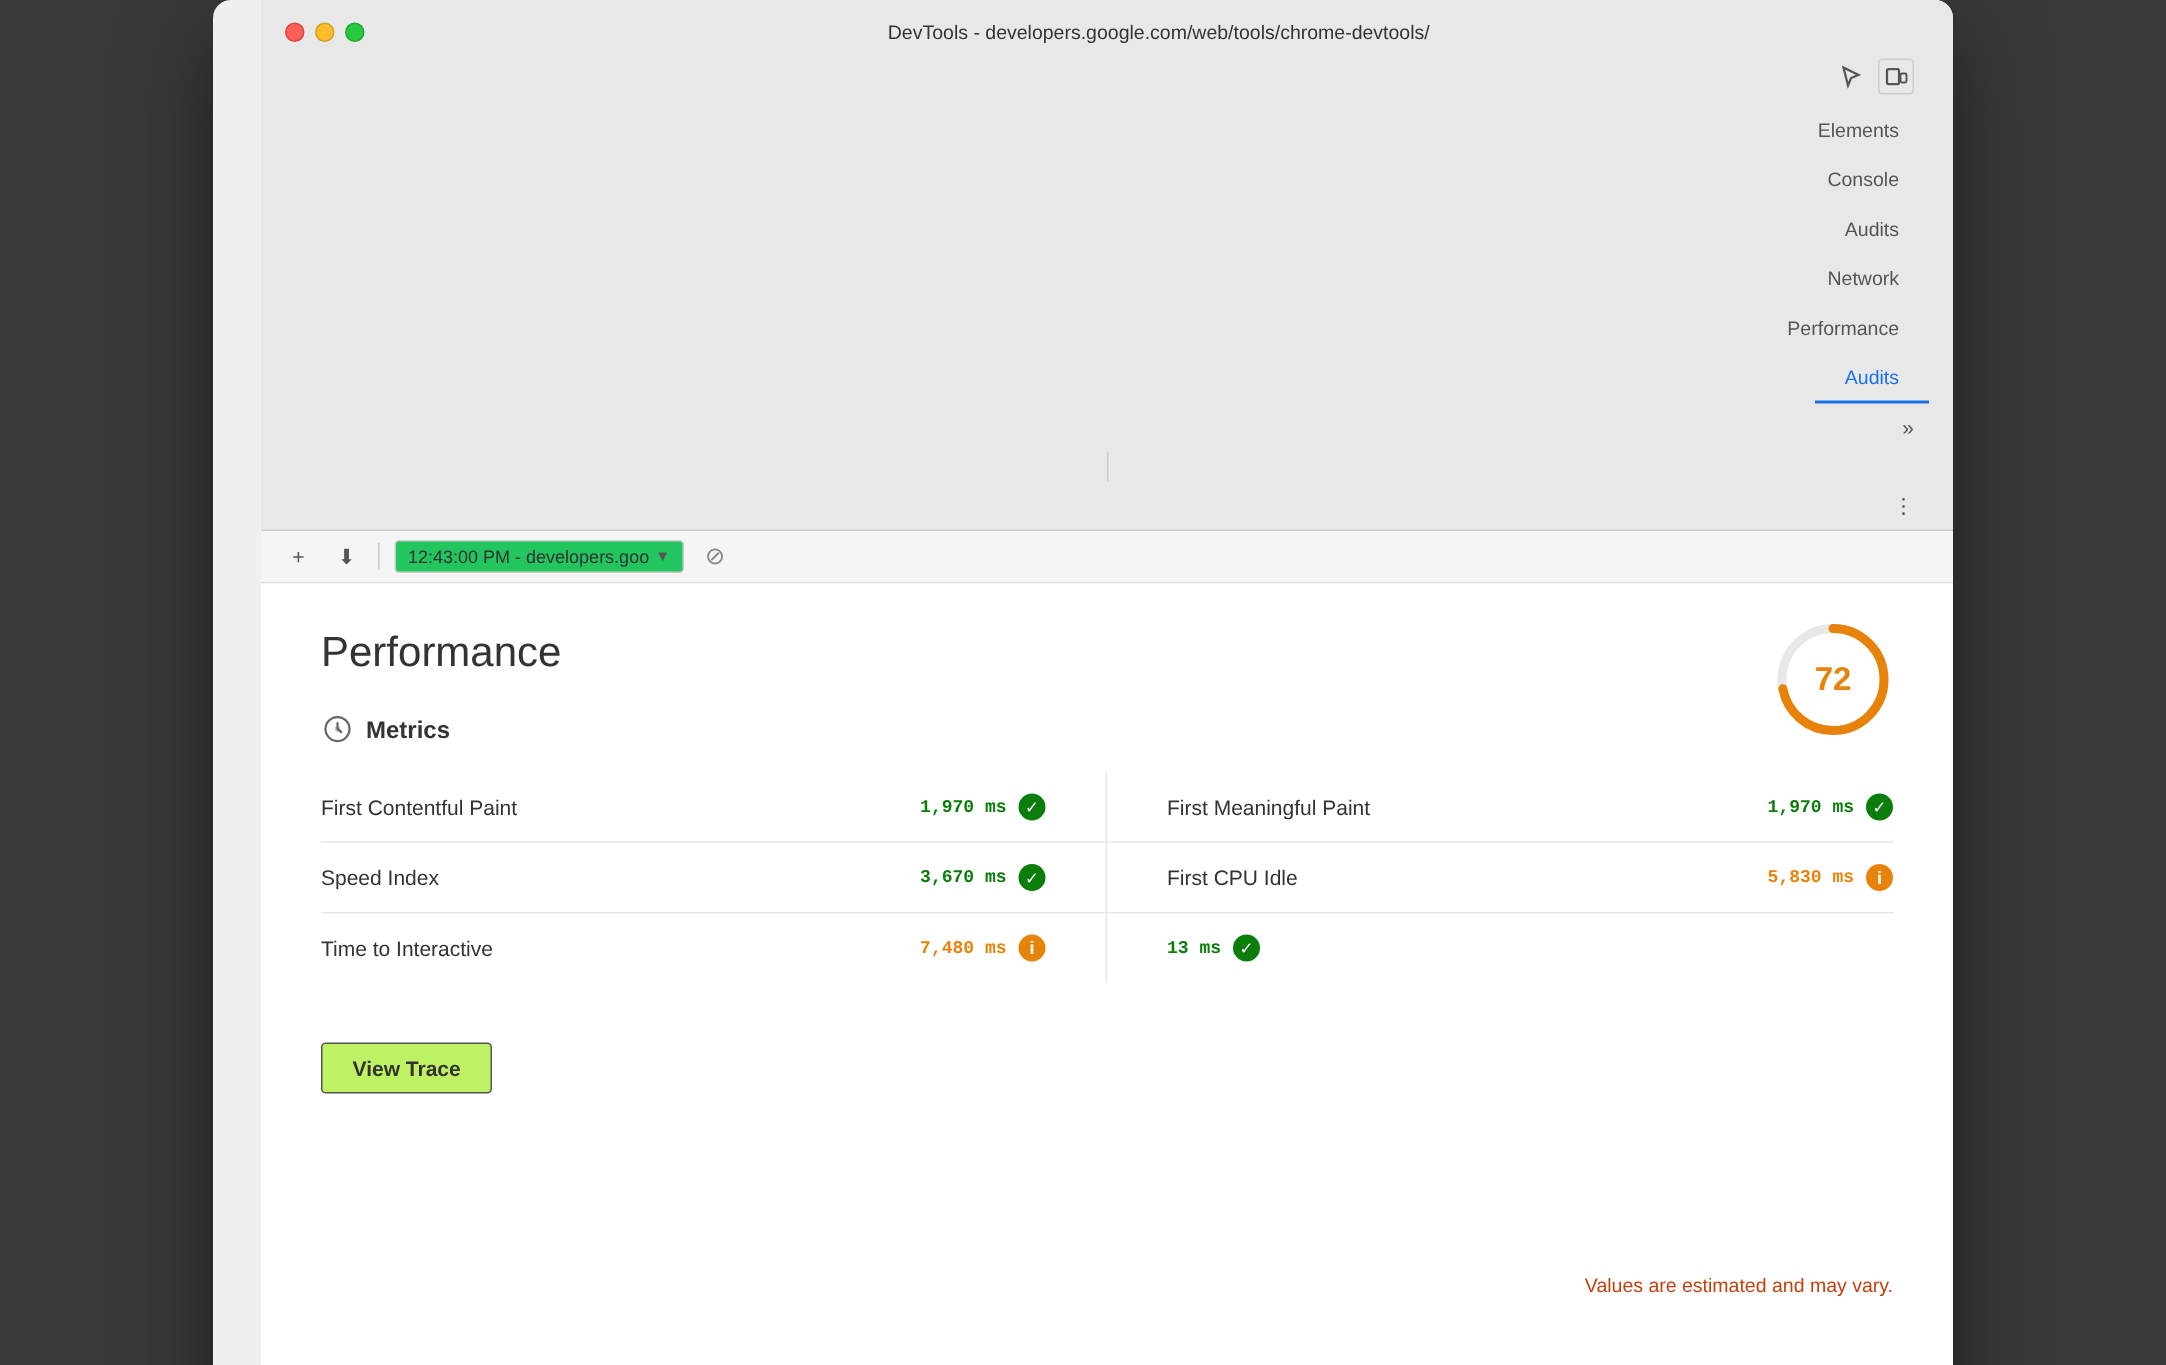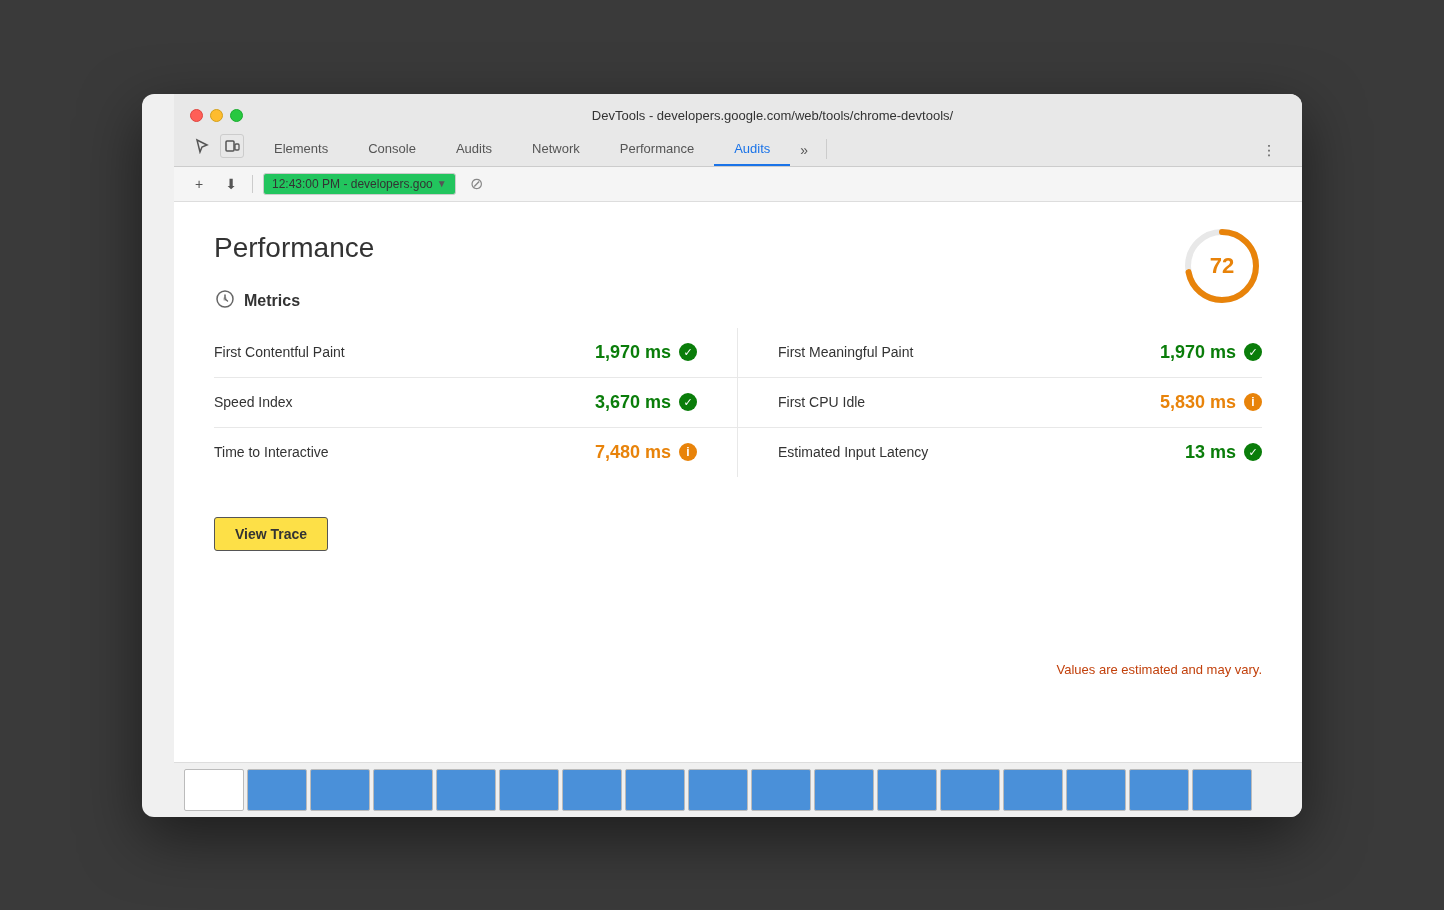--- a/index.html
+++ b/index.html
@@ -49,20 +49,21 @@
       flex: 1;
       text-align: center;
       font-size: 13px;
       color: #333;
       font-weight: 400;
     }
     .tabs-row {
       display: flex;
       align-items: flex-end;
       gap: 0;
+      flex-direction: column;
     }
     .tab-icons {
       display: flex;
       align-items: center;
       gap: 6px;
       margin-right: 10px;
       padding-bottom: 8px;
     }
     .tab-icon-btn {
       width: 24px;
@@ -240,43 +241,44 @@
     }
     .metric-col-right {
       padding-left: 40px;
     }
     .metric-label {
       font-size: 14px;
       color: #333;
       flex: 1;
     }
     .metric-value {
-      font-size: 18px;
+      font-size: 12px;
       font-weight: 600;
       margin-right: 8px;
+      font-family: Liberation Mono, monospace;
     }
     .metric-value.green { color: #0a7d0a; }
     .metric-value.orange { color: #e8830a; }
     .metric-icon {
       width: 18px;
       height: 18px;
       border-radius: 50%;
       display: flex;
       align-items: center;
       justify-content: center;
       font-size: 11px;
       color: white;
     }
     .metric-icon.green-bg { background: #0a7d0a; }
     .metric-icon.orange-bg { background: #e8830a; }
     .view-trace-btn {
       margin-top: 20px;
       padding: 8px 20px;
       border: 1.5px solid #555;
-      background: #fde047;
+      background: #bef264;
       border-radius: 3px;
       font-size: 14px;
       font-weight: 600;
       color: #333;
       cursor: pointer;
     }
     .values-note {
       position: absolute;
       bottom: 85px;
       right: 40px;
@@ -424,21 +426,20 @@
             <div class="metric-icon green-bg">✓</div>
           </div>
 
           <div class="metric-row metric-col-right">
             <span class="metric-label">First CPU Idle</span>
             <span class="metric-value orange">5,830 ms</span>
             <div class="metric-icon orange-bg" style="font-size:12px; font-weight:700;">i</div>
           </div>
 
           <div class="metric-row metric-col-right">
-            <span class="metric-label">Estimated Input Latency</span>
             <span class="metric-value green">13 ms</span>
             <div class="metric-icon green-bg">✓</div>
           </div>
         </div>
       </div>
     </div>
 
     <button class="view-trace-btn">View Trace</button>
 
     <div class="values-note">Values are estimated and may vary.</div>

